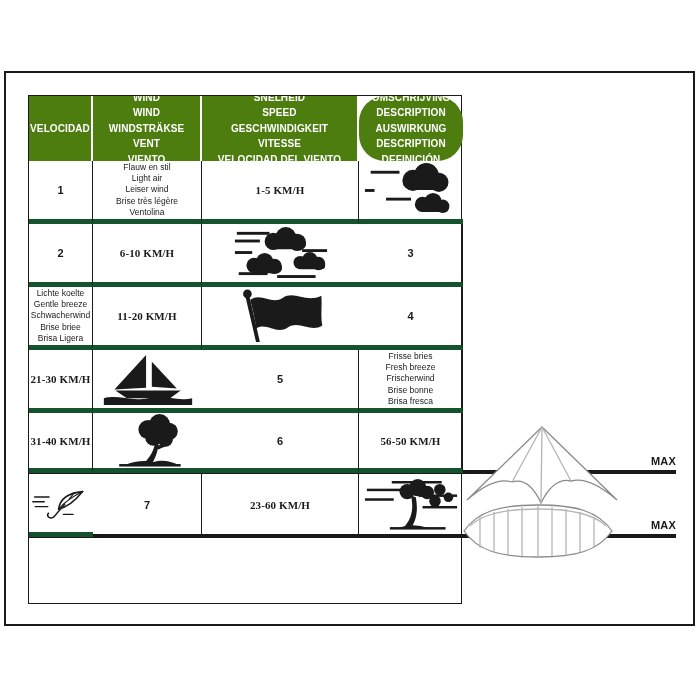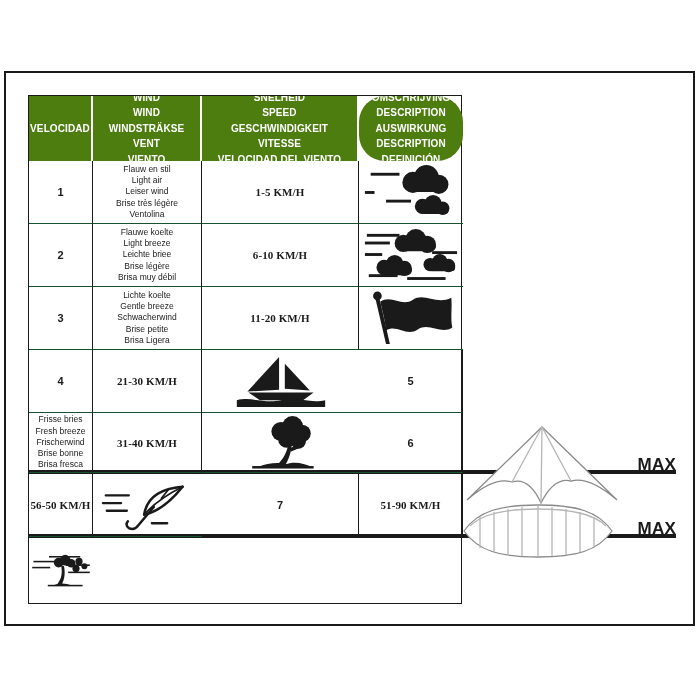--- a/index.html
+++ b/index.html
@@ -12,21 +12,21 @@
     border:2px solid #1a1a1a;box-sizing:border-box;z-index:1;background:transparent;
   }
   
   .btable{
     position:absolute;left:28px;top:95px;width:434px;height:509px;
     display:grid;grid-template-columns:64px 109px 157px 104px;
     grid-template-rows:65px 63px 63px 63px 63px 60px 64px 68px;
     box-sizing:border-box;border:1px solid #1a1a1a;z-index:3;
   }
   .cell{
-    border-right:1px solid #1a1a1a;border-bottom:1px solid #14532d;
+    border-right:1px solid #1a1a1a;border-bottom:5px solid #14532d;
     display:flex;align-items:center;justify-content:center;text-align:center;
     box-sizing:border-box;overflow:hidden;background:transparent;
   }
   .cell.lastcol{border-right:none;}
   .cell.lastrow{border-bottom:none;}
   .hcell{
     background:#4d7c0f;color:#ffffff;font-weight:bold;font-size:10px;
     line-height:1.55;border-right:2px solid #ffffff;border-bottom:none;
     letter-spacing:0.1px;
   }
@@ -36,21 +36,21 @@
   .wind{font-size:8.5px;line-height:1.32;}
   .speed{font-weight:bold;font-size:11px;letter-spacing:0.1px;font-family:Liberation Serif, serif;}
   .iconwrap{padding:2px;}
   .iconwrap svg{display:block;}
   
   .maxline{position:absolute;left:28px;width:648px;height:4px;background:#1a1a1a;z-index:2;}
   .maxline.l1{top:470px;}
   .maxline.l2{top:534px;}
   .maxlabel{
     position:absolute;left:616px;width:60px;text-align:right;
-    font-weight:bold;font-size:17px;letter-spacing:0.2px;z-index:2;
+    font-weight:bold;font-size:11px;letter-spacing:0.2px;z-index:2;
   }
   .maxlabel.m1{top:455px;}
   .maxlabel.m2{top:519px;}
   .kitelayer{position:absolute;left:455px;top:415px;z-index:2;}
 </style>
 </head>
 <body>
 
 <div class="frame"></div>
 
@@ -121,25 +121,20 @@
       <rect x="50" y="16" width="38" height="12" rx="6"></rect>
       <rect x="24" y="36" width="26" height="3"></rect>
       <circle cx="62" cy="43" r="8"></circle>
         <circle cx="73" cy="40" r="9"></circle>
         <circle cx="83" cy="45" r="7"></circle>
       <rect x="60" y="42" width="29" height="9" rx="4"></rect>
     </svg>
   </div>
 
   <div class="cell num">2</div>
-  <div class="cell wind multiline">Flauwe koelte
-Light breeze
-Leichte briee
-Brise légère
-Brisa muy débil</div>
   <div class="cell speed">6-10 KM/H</div>
   <div class="cell lastcol iconwrap">
     <svg width="96" height="54" viewBox="0 0 100 56" fill="#1a1a1a">
       <rect x="4" y="6" width="34" height="3"></rect>
         <rect x="2" y="14" width="26" height="3"></rect>
       <rect x="2" y="26" width="18" height="3"></rect>
         <rect x="72" y="24" width="26" height="3"></rect>
       <circle cx="42" cy="16" r="9"></circle>
         <circle cx="55" cy="12" r="11"></circle>
         <circle cx="67" cy="17" r="9"></circle>
@@ -154,21 +149,21 @@
       <rect x="68" y="36" width="28" height="9" rx="4"></rect>
       <rect x="6" y="48" width="30" height="3"></rect>
         <rect x="46" y="51" width="40" height="3"></rect>
     </svg>
   </div>
 
   <div class="cell num">3</div>
   <div class="cell wind multiline">Lichte koelte
 Gentle breeze
 Schwacherwind
-Brise petite
+Brise briee
 Brisa Ligera</div>
   <div class="cell speed">11-20 KM/H</div>
   <div class="cell lastcol iconwrap">
     <svg width="96" height="54" viewBox="0 0 100 56" fill="#1a1a1a">
       <circle cx="15" cy="5" r="4.5"></circle>
       <path d="M13,8 L24,55 L28,55 L17,7 Z"></path>
       <path d="M18,11 C30,3 40,17 52,9 C64,1 76,15 92,7 C93,17 91,28 93,38 C81,46 69,32 57,40 C45,48 35,34 24,41 C23,30 20,20 18,11 Z"></path>
     </svg>
   </div>
 
@@ -216,21 +211,21 @@
       <g stroke-width="2.4">
         <path d="M6,18 L30,18"></path>
         <path d="M3,26 L22,26"></path>
         <path d="M7,34 L28,34"></path>
         <path d="M54,47 L70,47"></path>
       </g>
     </svg>
   </div>
 
   <div class="cell num lastrow">7</div>
-  <div class="cell speed lastrow">51-90 KM/H</div>
+  <div class="cell speed lastrow">23-60 KM/H</div>
   <div class="cell lastcol lastrow iconwrap">
     <svg width="96" height="54" viewBox="0 0 100 56" fill="#1a1a1a">
       <rect x="30" y="3" width="52" height="2.6"></rect>
       <rect x="4" y="11" width="42" height="2.6"></rect>
       <rect x="2" y="21" width="30" height="2.6"></rect>
       <rect x="58" y="17" width="40" height="2.6"></rect>
       <rect x="62" y="29" width="36" height="2.6"></rect>
       <circle cx="46" cy="14" r="8"></circle>
         <circle cx="57" cy="10" r="9"></circle>
         <circle cx="67" cy="15" r="7"></circle>

